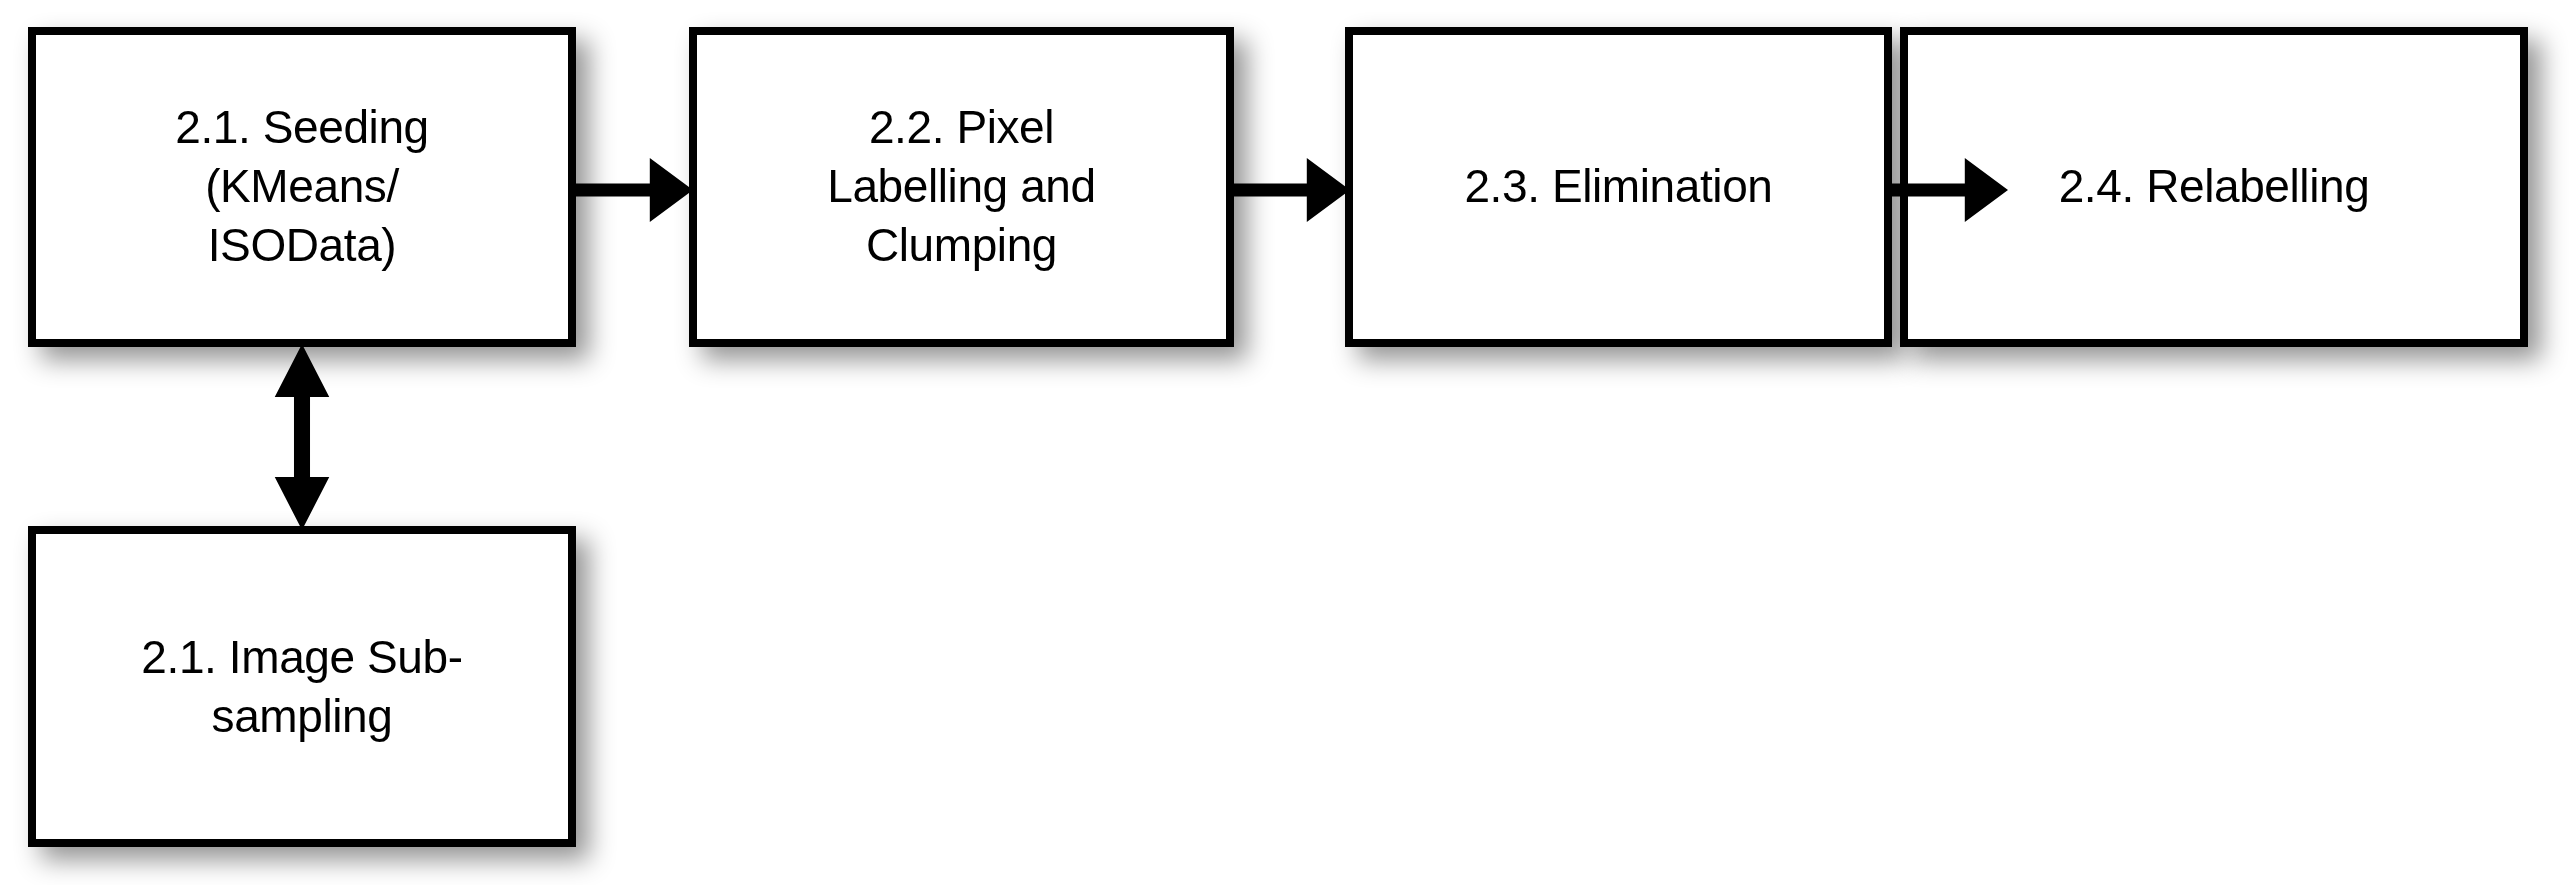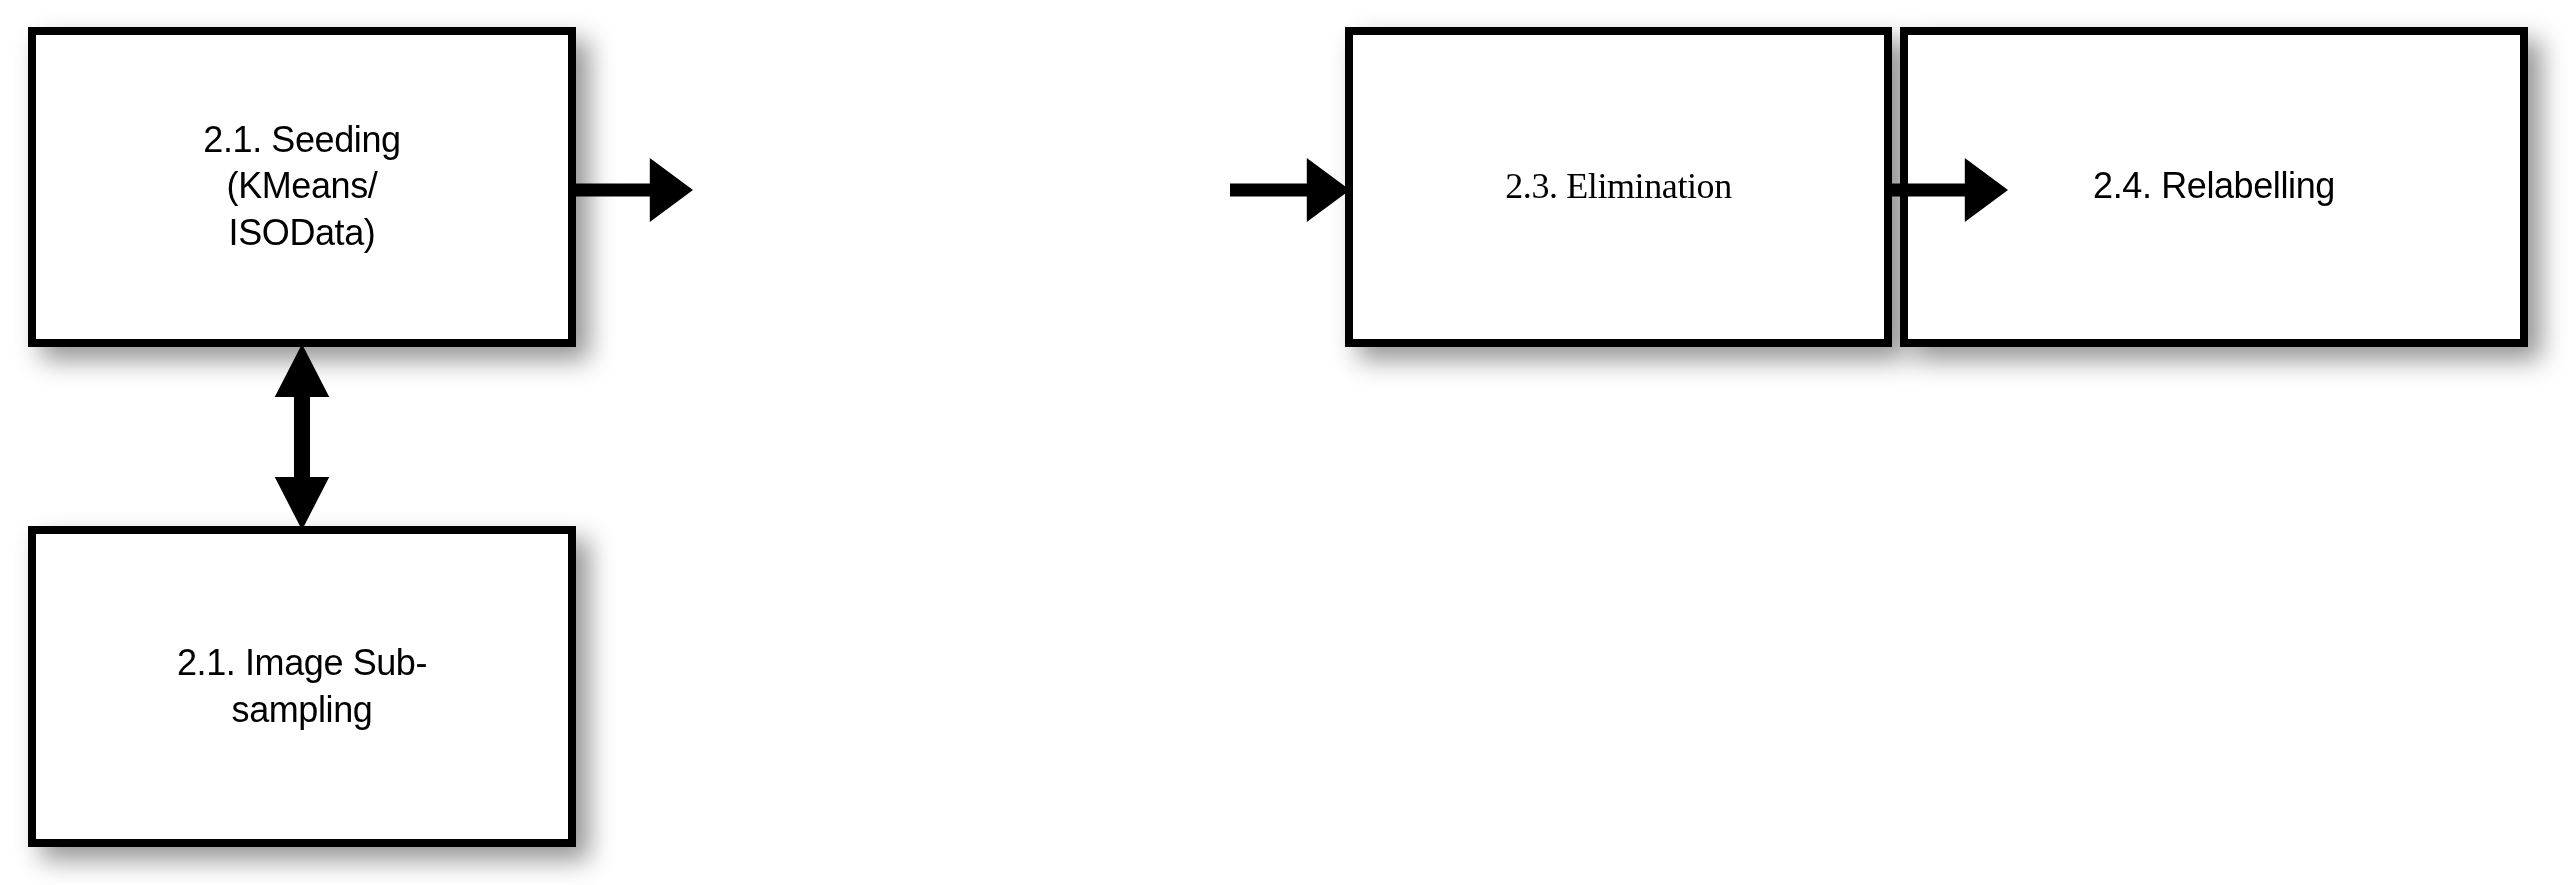--- a/index.html
+++ b/index.html
@@ -22,31 +22,31 @@
     box-sizing: border-box;
     background: #ffffff;
     border: 8px solid #000000;
     display: flex;
     align-items: center;
     justify-content: center;
     text-align: center;
     filter: drop-shadow(13px 13px 13px rgba(0,0,0,0.42));
   }
   .node .label {
-    font-size: 36px;
+    font-size: 46px;
     line-height: 1.28;
     color: #000000;
     letter-spacing: -0.4px;
     white-space: pre-line;
     padding: 0 8px;
   }
 
   #node-seeding      { left: 28px;   top: 26.5px;  width: 548px; height: 320px; }
   #node-labelling    { left: 689px;  top: 26.5px;  width: 545px; height: 320px; }
-  #node-elimination  { left: 1345px; top: 26.5px;  width: 547px; height: 320px; font-family: Liberation Serif, serif; }
+  #node-elimination  { left: 1345px; top: 26.5px;  width: 547px; height: 320px; }
   #node-relabelling  { left: 1900px; top: 26.5px;  width: 628px; height: 320px; }
   #node-subsampling  { left: 28px;   top: 526px; width: 548px; height: 321px; align-items: center; }
 
   
   .connector { position: absolute; }
   .connector svg { display: block; overflow: visible; }
 
   #arrow-seeding-to-labelling   { left: 573px;  top: 153px; width: 120px; height: 74px; }
   #arrow-labelling-to-elimination { left: 1230px; top: 153px; width: 120px; height: 74px; }
   #arrow-elimination-to-relabelling { left: 1888px; top: 153px; width: 120px; height: 74px; }
@@ -56,20 +56,25 @@
 <body>
 
 <div id="canvas">
 
   <div class="node" id="node-seeding">
     <div class="label">2.1. Seeding
 (KMeans/
 ISOData)</div>
   </div>
 
+  <div class="node" id="node-labelling">
+    <div class="label">2.2. Pixel
+Labelling and
+Clumping</div>
+  </div>
 
   <div class="node" id="node-elimination">
     <div class="label">2.3. Elimination</div>
   </div>
 
   <div class="node" id="node-relabelling">
     <div class="label">2.4. Relabelling</div>
   </div>
 
   <div class="node" id="node-subsampling">

